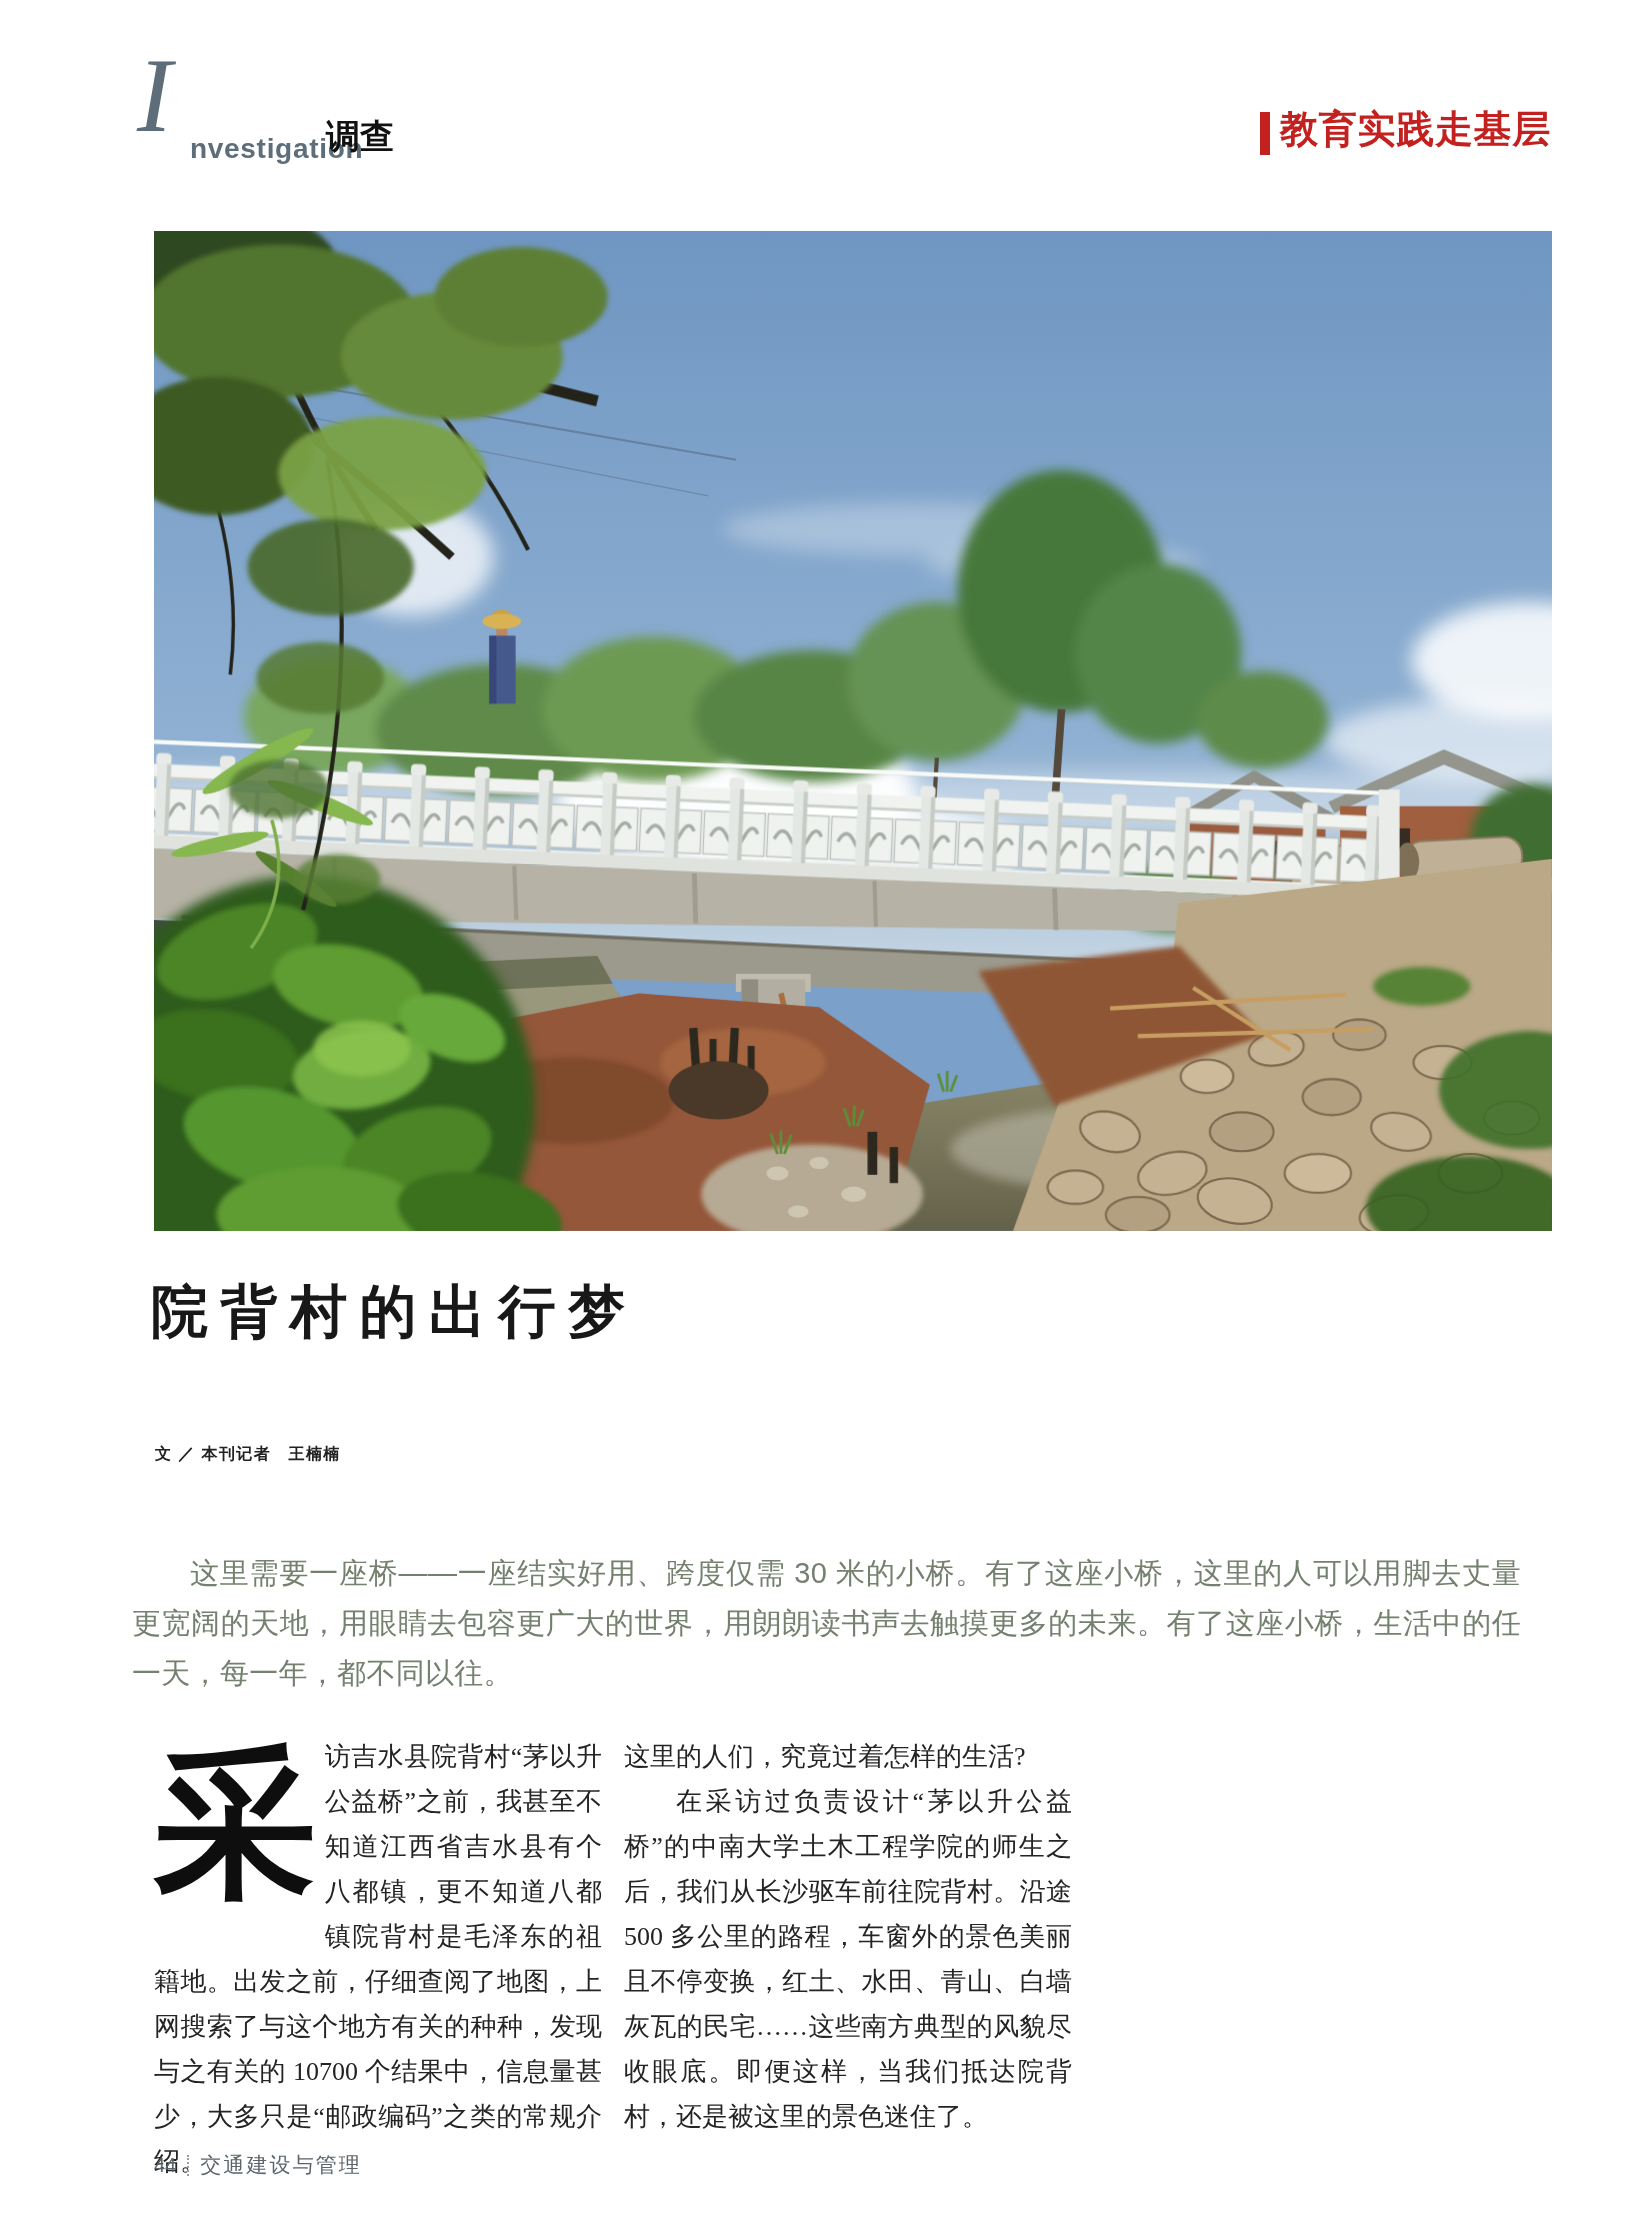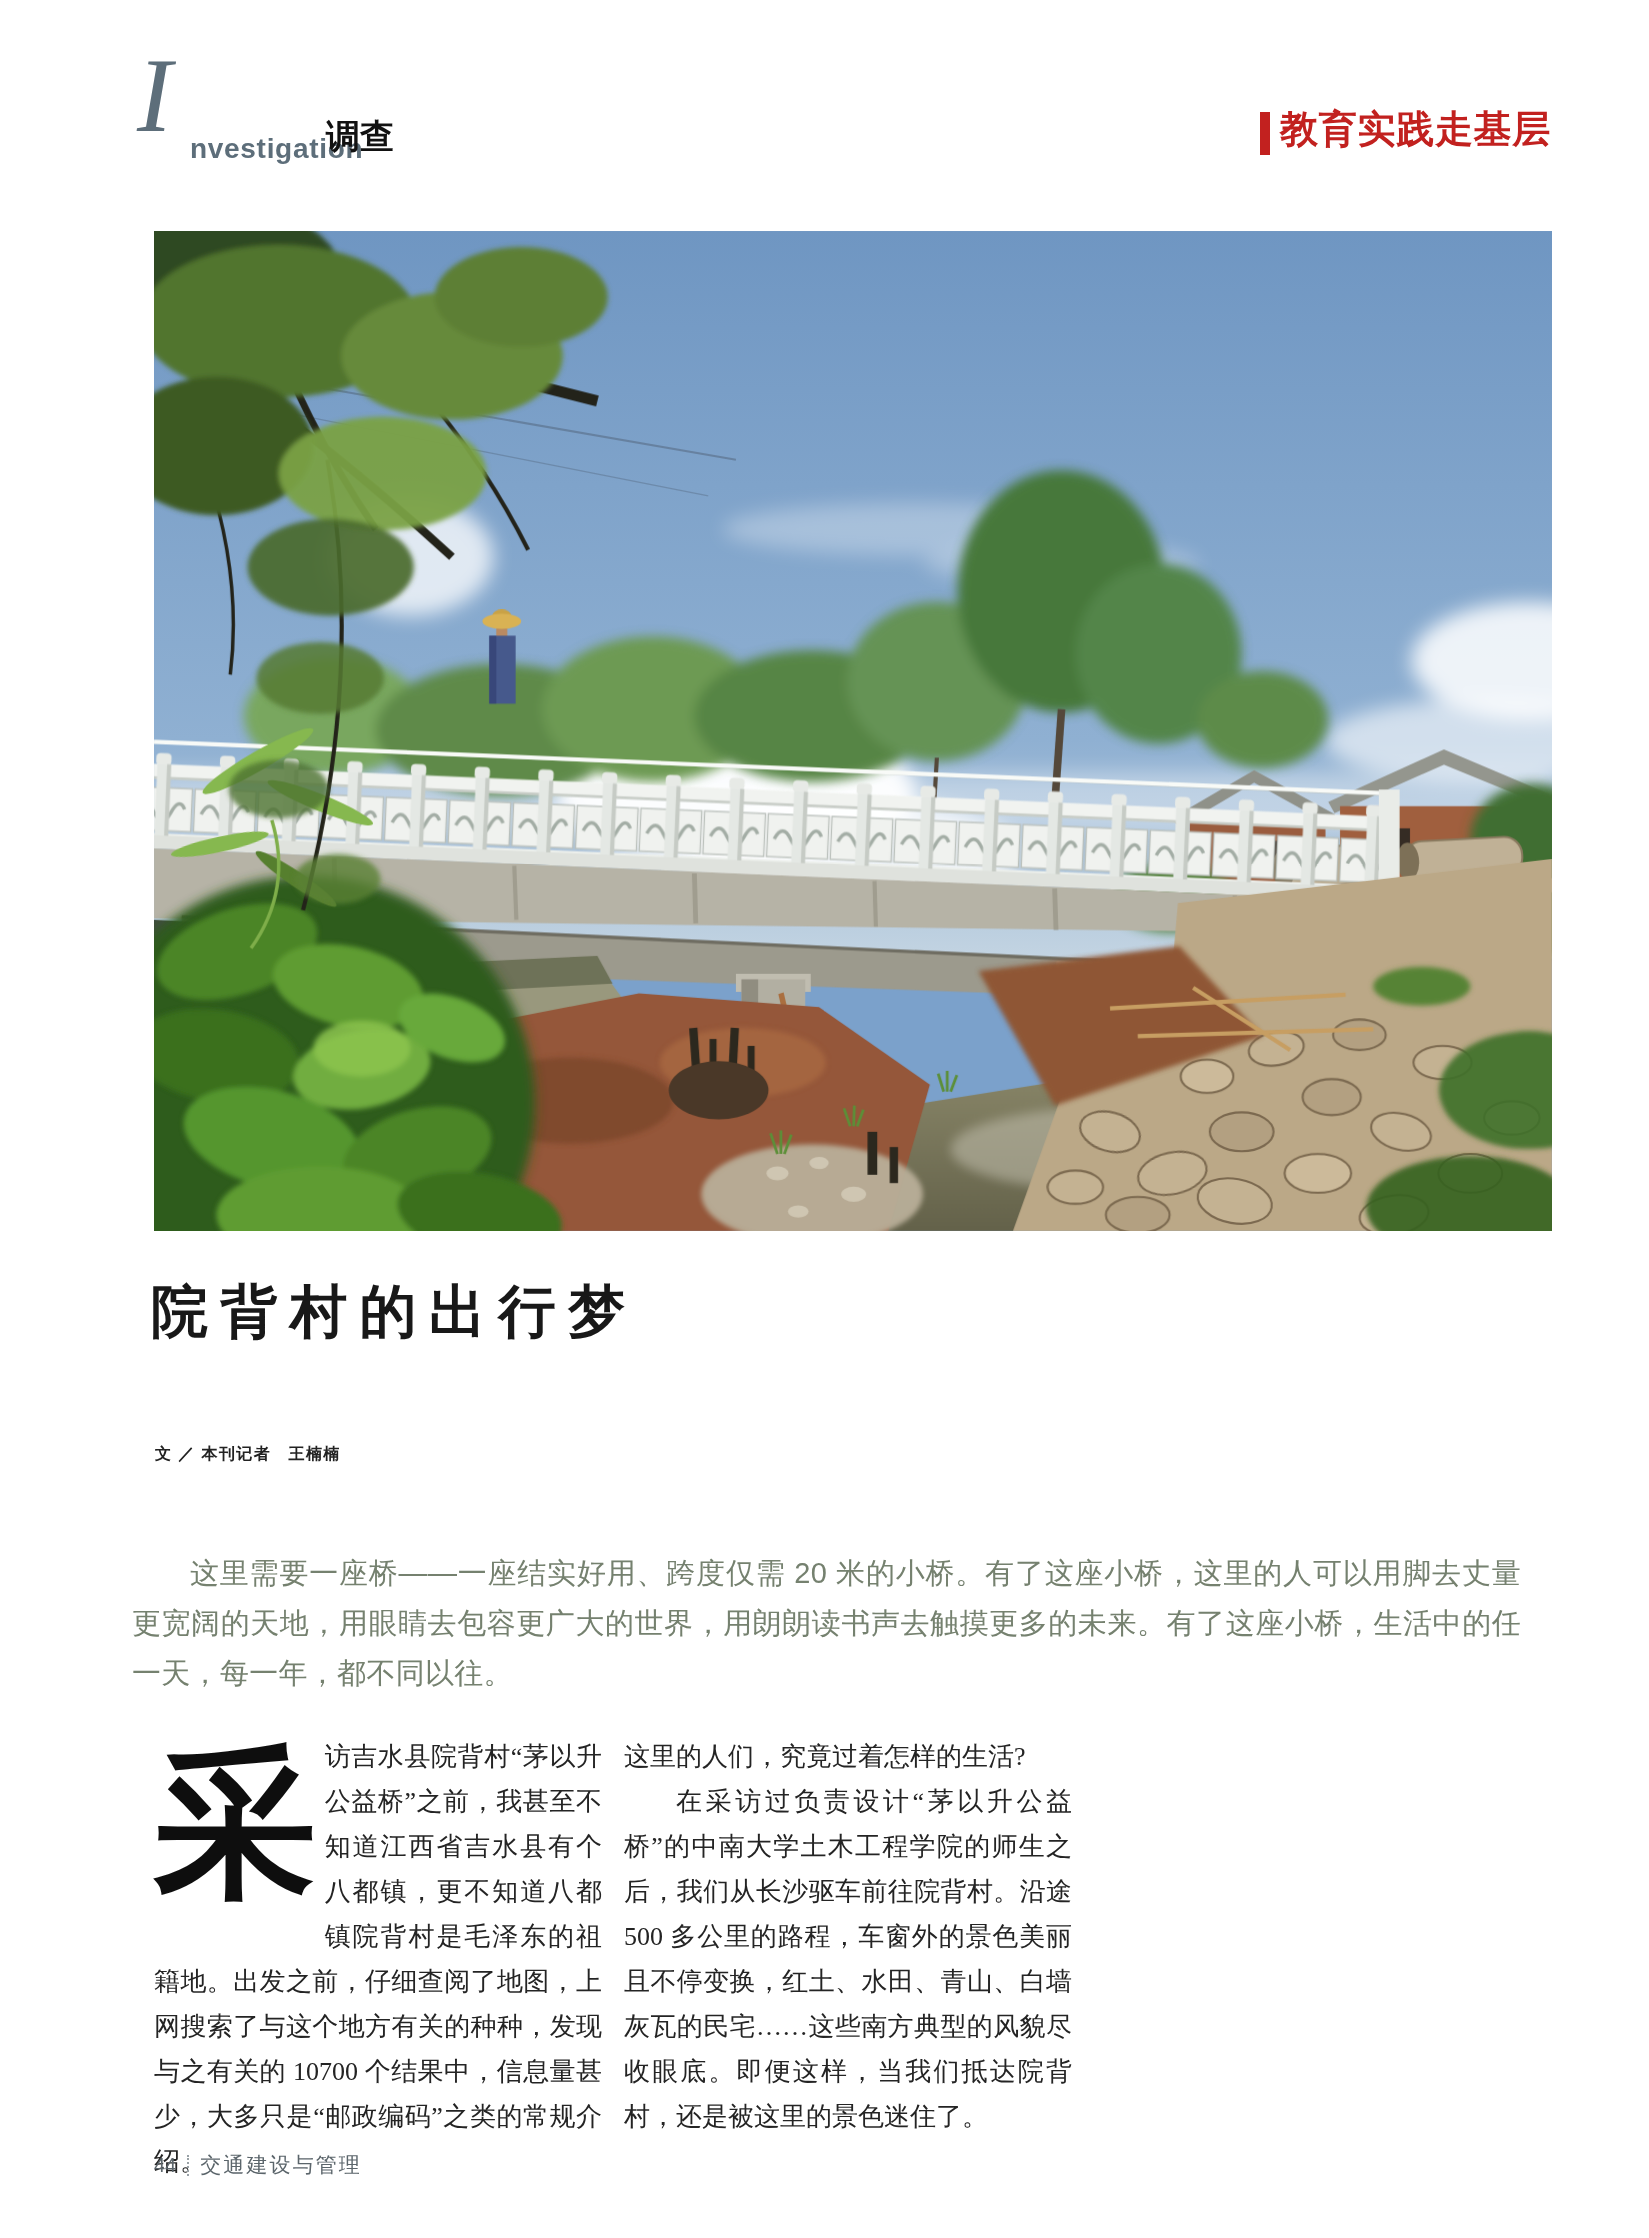--- a/index.html
+++ b/index.html
@@ -312,21 +312,21 @@
           <ellipse cx="180" cy="805" rx="72" ry="42" fill="#4e7230" opacity="0.8"></ellipse>
           <ellipse cx="265" cy="935" rx="62" ry="36" fill="#5a8136" opacity="0.8"></ellipse>
         </g>
       </g>
     </svg>
   </div>
 
   <h1 class="article-title">院背村的出行梦</h1>
   <div class="byline">文 ／ 本刊记者　王楠楠</div>
 
-  <p class="lead">这里需要一座桥——一座结实好用、跨度仅需 20 米的小桥。有了这座小桥，这里的人可以用脚去丈量更宽阔的天地，用眼睛去包容更广大的世界，用朗朗读书声去触摸更多的未来。有了这座小桥，生活中的任一天，每一年，都不同以往。</p>
+  <p class="lead">这里需要一座桥——一座结实好用、跨度仅需 30 米的小桥。有了这座小桥，这里的人可以用脚去丈量更宽阔的天地，用眼睛去包容更广大的世界，用朗朗读书声去触摸更多的未来。有了这座小桥，生活中的任一天，每一年，都不同以往。</p>
 
   <div class="columns">
     <div class="col">
       <p>
         <span class="dropcap">采</span><span>访吉水县院背村“茅以升公益桥”之前，我甚至不知道江西省吉水县有个八都镇，更不知道八都镇院背村是毛泽东的祖籍地。出发之前，仔细查阅了地图，上网搜索了与这个地方有关的种种，发现与之有关的 10700 个结果中，信息量甚少，大多只是“邮政编码”之类的常规介绍。</span>
       </p>
     </div>
     <div class="col">
       <p>这里的人们，究竟过着怎样的生活?</p>
       <p class="indent">在采访过负责设计“茅以升公益桥”的中南大学土木工程学院的师生之后，我们从长沙驱车前往院背村。沿途 500 多公里的路程，车窗外的景色美丽且不停变换，红土、水田、青山、白墙灰瓦的民宅……这些南方典型的风貌尽收眼底。即便这样，当我们抵达院背村，还是被这里的景色迷住了。</p>

